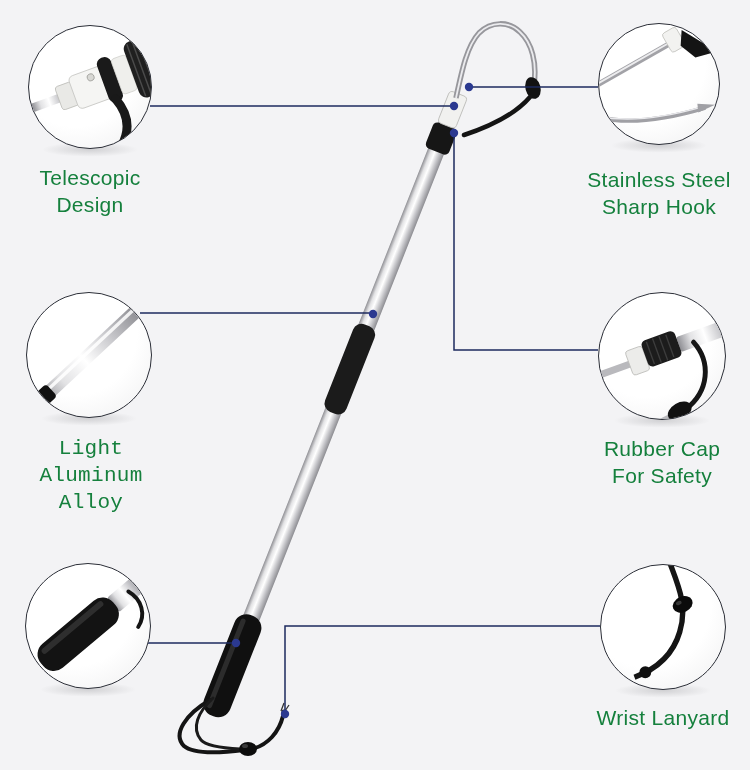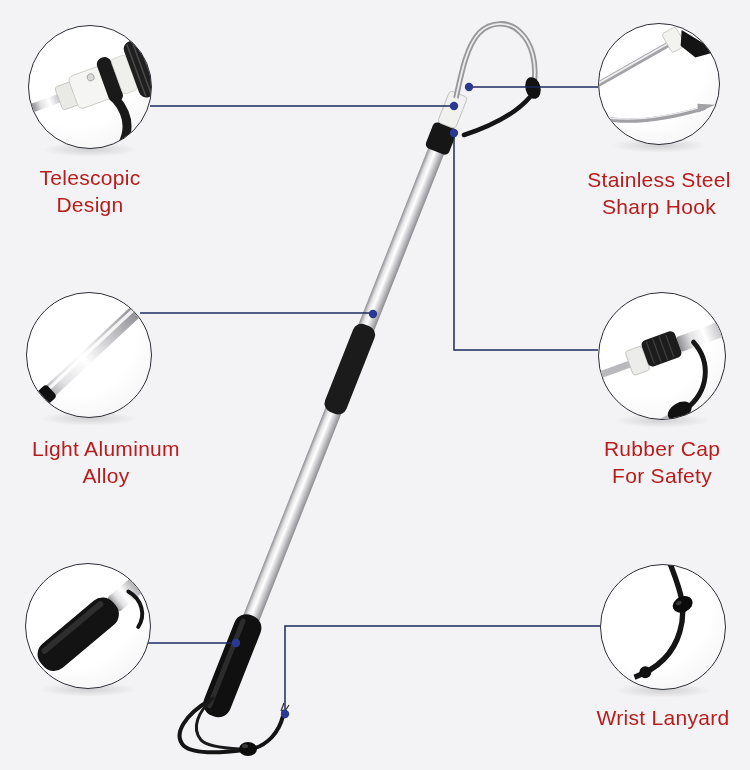--- a/index.html
+++ b/index.html
@@ -15,40 +15,40 @@
     background:radial-gradient(circle at 38% 32%, #ffffff 55%, #eeeeef 100%);
     overflow:hidden; box-sizing:border-box;
   }
   .detail-circle svg{display:block;}
   .circle-shadow{
     position:absolute; border-radius:50%;
     background:radial-gradient(ellipse at center, rgba(40,40,45,0.17) 0%, rgba(40,40,45,0) 68%);
   }
   .feature-label{
     position:absolute; text-align:center; white-space:pre-line;
-    font-size:21px; line-height:27px; letter-spacing:0.3px; color:#b91c1c;
+    font-size:21px; line-height:27px; letter-spacing:0.3px; color:#15803d;
   }
   
   .c1{left:28px;  top:25px;  width:124px; height:124px;}
   .c2{left:598px; top:23px;  width:122px; height:122px;}
   .c3{left:26px;  top:292px; width:126px; height:126px;}
   .c4{left:598px; top:292px; width:128px; height:128px;}
   .c5{left:25px;  top:563px; width:126px; height:126px;}
   .c6{left:600px; top:564px; width:126px; height:126px;}
   
   .s1{left:40px;  top:142px; width:100px; height:15px;}
   .s2{left:609px; top:138px; width:100px; height:15px;}
   .s3{left:39px;  top:411px; width:100px; height:15px;}
   .s4{left:612px; top:413px; width:100px; height:15px;}
   .s5{left:38px;  top:682px; width:100px; height:15px;}
   .s6{left:613px; top:683px; width:100px; height:15px;}
   
   .l1{left:8px;   top:164px; width:164px;}
   .l2{left:559px; top:166px; width:200px;}
-  .l3{left:24px;   top:435px; width:164px;}
+  .l3{left:9px;   top:435px; width:164px;font-family:Liberation Mono, monospace;}
   .l4{left:562px; top:435px; width:200px;}
   .l5{left:8px;   top:704px; width:164px;}
   .l6{left:563px; top:704px; width:200px;}
 </style>
 </head>
 <body>
 
 <div class="stage">
 
   <svg class="canvas" width="750" height="770" viewBox="0 0 750 770">

